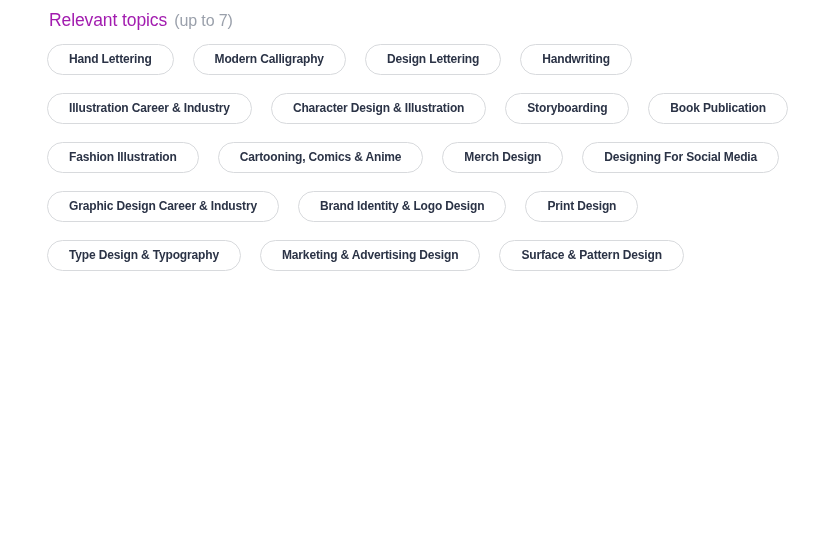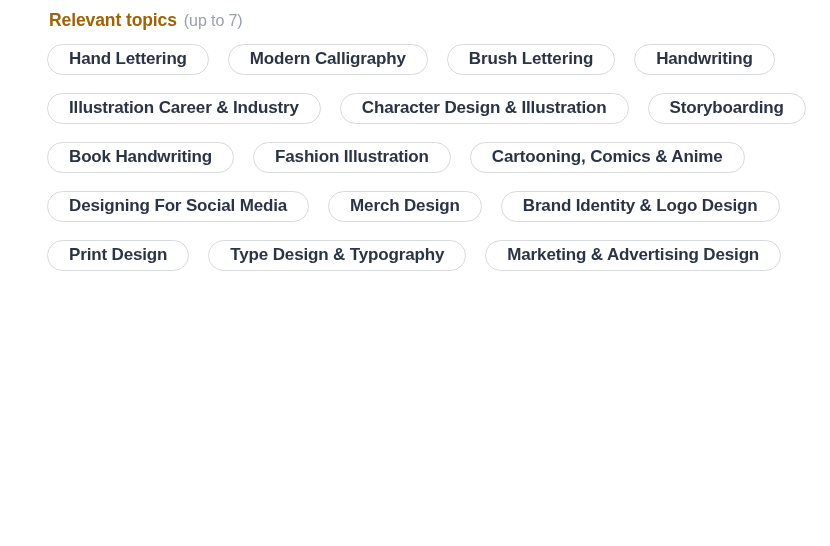--- a/index.html
+++ b/index.html
@@ -22,22 +22,22 @@
   .section-heading {
     display: flex;
     align-items: baseline;
     gap: 7px;
     margin: 0 0 14px 2px;
     line-height: 1;
   }
 
   .section-heading .title {
     font-size: 17.5px;
-    font-weight: 700;
-    color: #a16207;
+    font-weight: 400;
+    color: #a21caf;
     letter-spacing: -0.1px;
   }
 
   .section-heading .hint {
     font-size: 16px;
     font-weight: 400;
     color: #9aa0ab;
     letter-spacing: -0.1px;
     text-align: center;
   }
@@ -53,21 +53,21 @@
   .topic-pill {
     display: inline-flex;
     align-items: center;
     justify-content: center;
     height: 31px;
     padding: 0 21px;
     border: 1px solid #d8dadd;
     border-radius: 21px;
     background: #ffffff;
     color: #2b3346;
-    font-size: 17px;
+    font-size: 12px;
     font-weight: 600;
     letter-spacing: -0.15px;
     white-space: nowrap;
     box-sizing: border-box;
     cursor: pointer;
     user-select: none;
   }
 </style>
 </head>
 <body>
@@ -80,56 +80,62 @@
   </div>
 
   <div class="topics-wrap">
       <button class="topic-pill">
         <span>Hand Lettering</span>
       </button>
       <button class="topic-pill">
         <span>Modern Calligraphy</span>
       </button>
       <button class="topic-pill">
-        <span>Brush Lettering</span>
+        <span>Design Lettering</span>
       </button>
       <button class="topic-pill">
         <span>Handwriting</span>
       </button>
       <button class="topic-pill">
         <span>Illustration Career &amp; Industry</span>
       </button>
       <button class="topic-pill">
         <span>Character Design &amp; Illustration</span>
       </button>
       <button class="topic-pill">
         <span>Storyboarding</span>
       </button>
       <button class="topic-pill">
-        <span>Book Handwriting</span>
+        <span>Book Publication</span>
       </button>
       <button class="topic-pill">
         <span>Fashion Illustration</span>
       </button>
       <button class="topic-pill">
         <span>Cartooning, Comics &amp; Anime</span>
       </button>
       <button class="topic-pill">
+        <span>Merch Design</span>
+      </button>
+      <button class="topic-pill">
         <span>Designing For Social Media</span>
       </button>
       <button class="topic-pill">
-        <span>Merch Design</span>
+        <span>Graphic Design Career &amp; Industry</span>
       </button>
       <button class="topic-pill">
         <span>Brand Identity &amp; Logo Design</span>
       </button>
       <button class="topic-pill">
         <span>Print Design</span>
       </button>
       <button class="topic-pill">
         <span>Type Design &amp; Typography</span>
       </button>
       <button class="topic-pill">
         <span>Marketing &amp; Advertising Design</span>
       </button>
+      <button class="topic-pill">
+        <span>Surface &amp; Pattern Design</span>
+      </button>
     </div>
 
 </div>
 
 </body></html>

